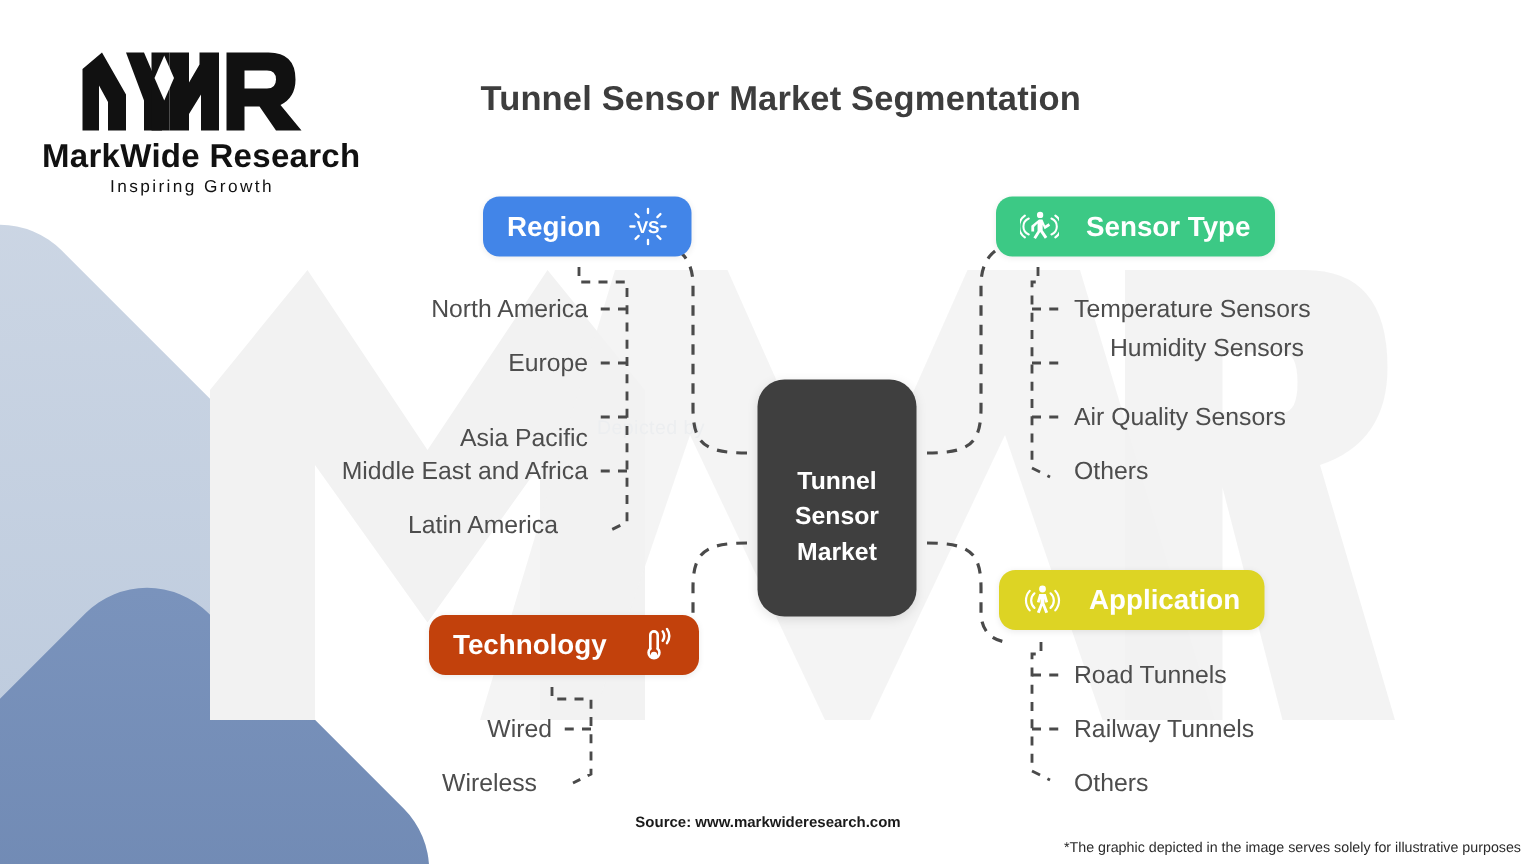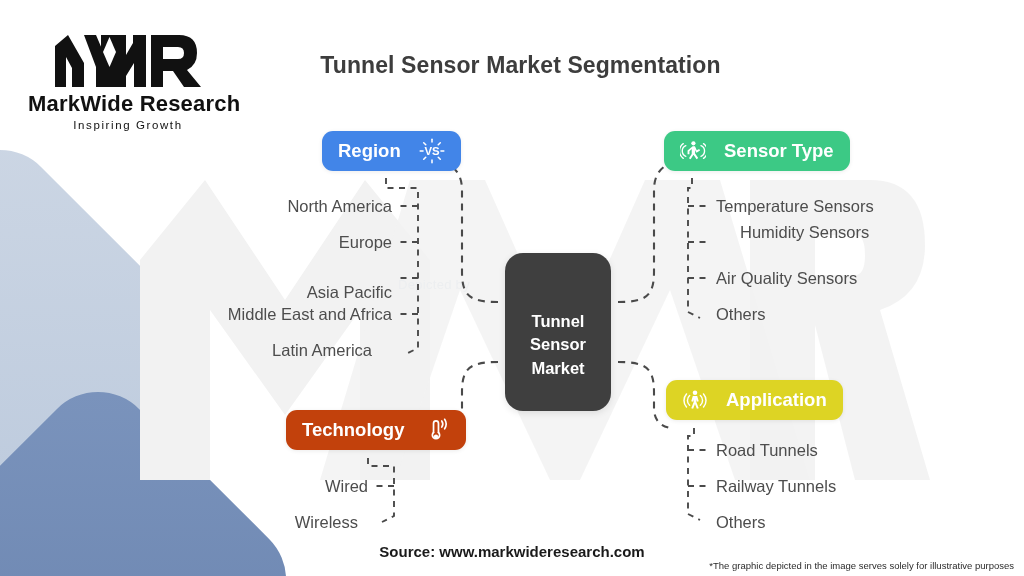--- a/index.html
+++ b/index.html
@@ -107,21 +107,21 @@
     position: absolute; z-index: 5;
     font-size: 16.5px; color: #4d4d4d;
     white-space: nowrap; line-height: 1;
   }
   .leaf.right-align { text-align: right; }
 
   
   #source {
     position: absolute; left: 0; top: 543px; width: 1024px;
     text-align: center; z-index: 6;
-    font-size: 15px; font-weight: bold; color: #1a1a1a;
+    font-size: 10px; font-weight: bold; color: #1a1a1a;
   }
   #disclaimer {
     position: absolute; right: 10px; top: 560px; z-index: 6;
     font-size: 9.5px; color: #2b2b2b; white-space: nowrap;
   }
 </style>
 </head>
 <body>
 
 <div id="stage">

